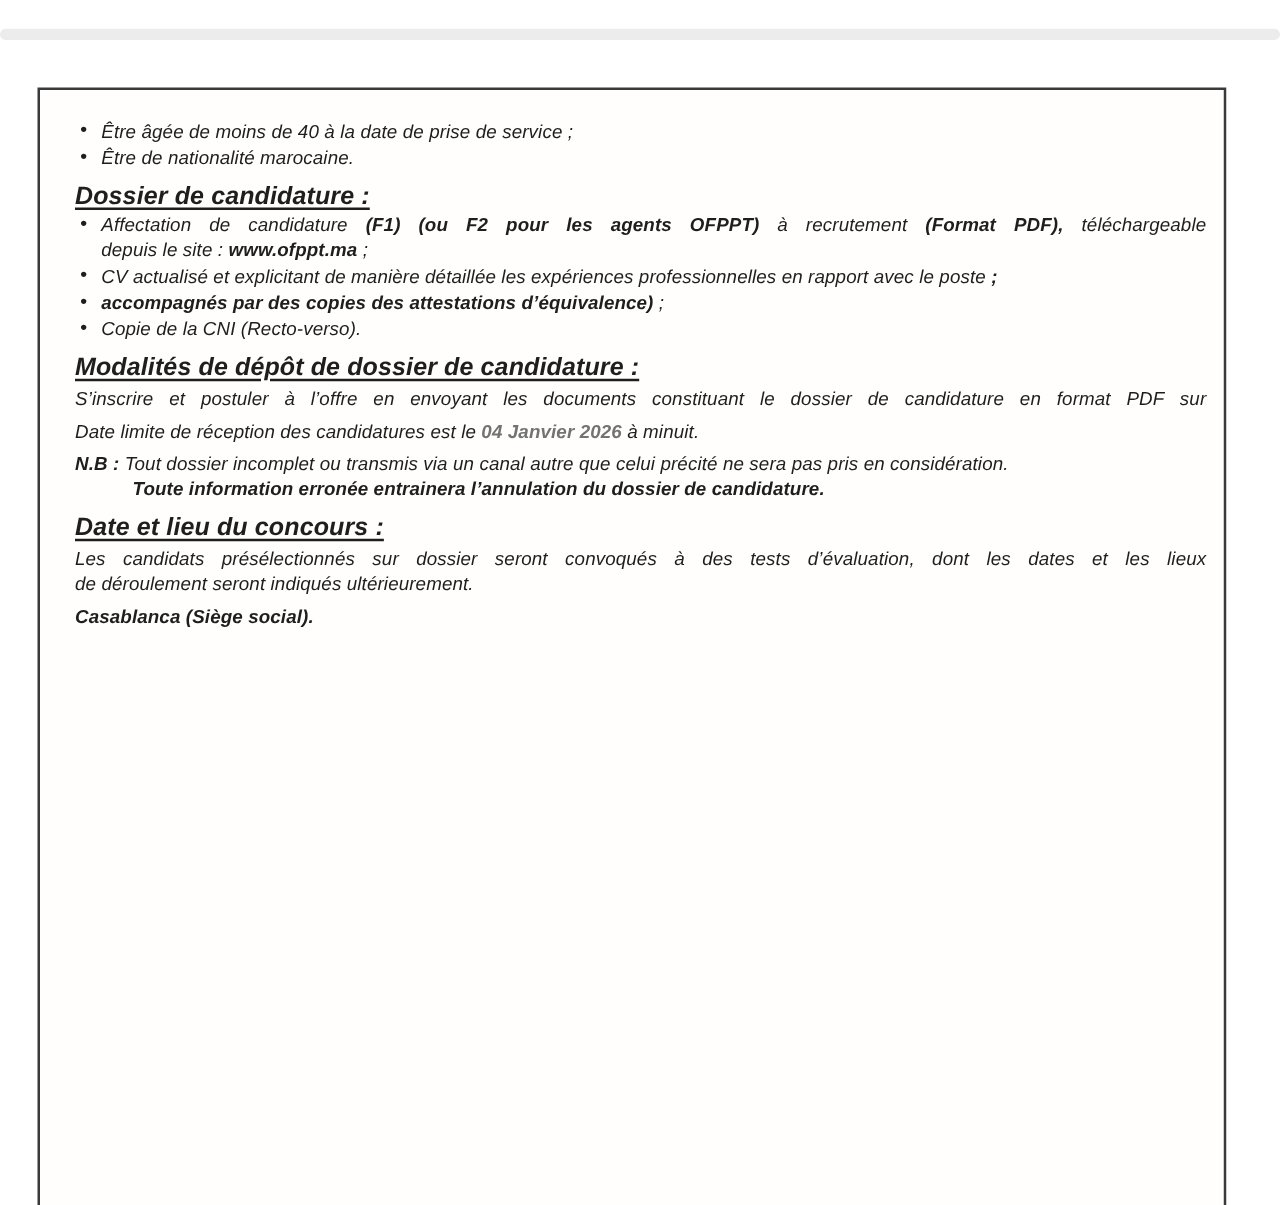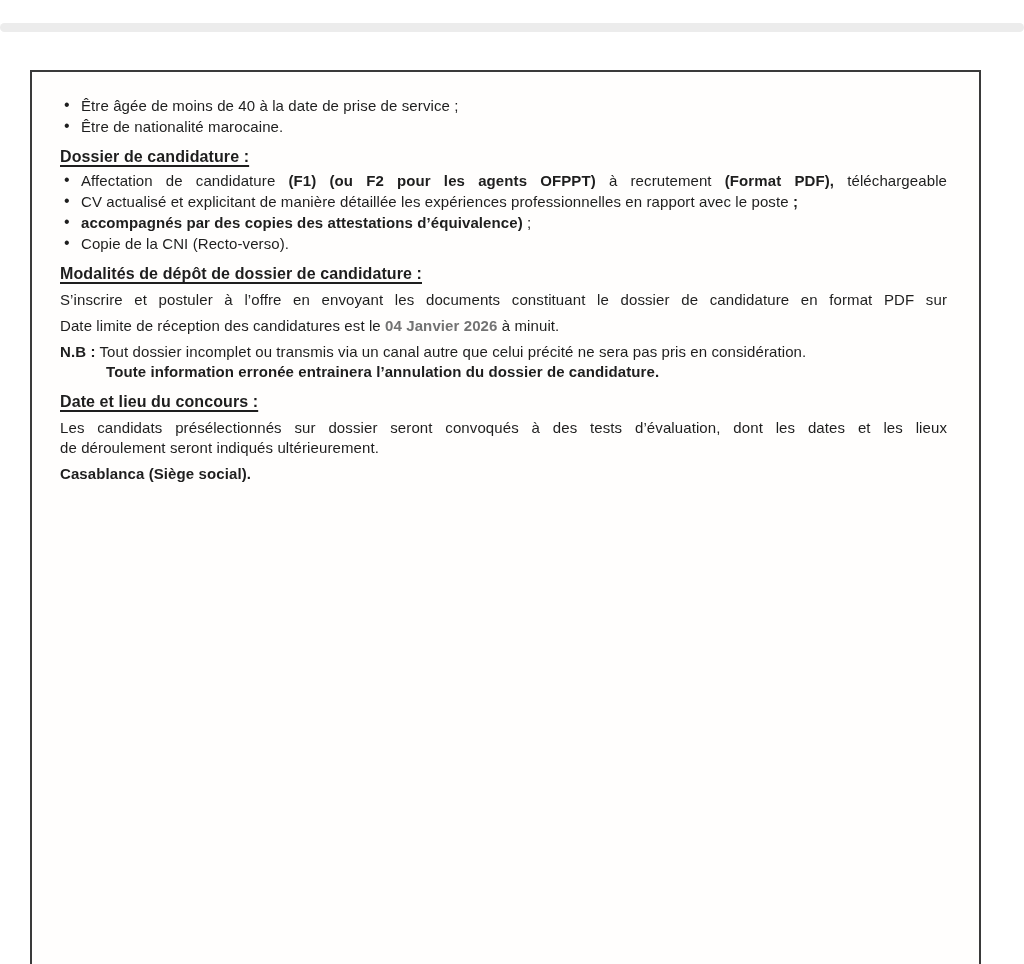--- a/index.html
+++ b/index.html
@@ -1,23 +1,23 @@
 <!DOCTYPE html>
 <html><head>
 <meta charset="utf-8">
 <style>
   html,body{margin:0;padding:0;background:#ffffff;}
   .page{position:relative;width:1024px;height:964px;overflow:hidden;
         font-family:"Liberation Sans","DejaVu Sans",sans-serif;}
   .top-band{position:absolute;left:0;top:23px;width:1024px;height:9px;border-radius:5px;}
   .doc{position:absolute;left:30px;top:70px;width:951px;height:920px;
        border:2px solid #3a3a3a;box-sizing:border-box;background:#fffefd;}
-  .doc-content{padding:20px 32px 0 28px;font-size:15px;line-height:20px;
-               letter-spacing:.1px;}
-  .heading{font-weight:bold;font-size:16px;margin:10px 0 2px;}
+  .doc-content{padding:20px 14px 0 28px;font-size:15px;line-height:20px;
+               letter-spacing:.1px;font-style:italic;}
+  .heading{font-weight:bold;font-size:20px;margin:10px 0 2px;}
   .heading .u{text-decoration:underline;text-underline-offset:3px;
               text-decoration-thickness:1.5px;}
   .bullets{list-style:none;margin:4px 0 0;padding:0 0 0 4px;}
   .bullets.gap-after{margin-bottom:9px;}
   .bullet-item{position:relative;padding-left:17px;margin:0 0 1px;}
   .bullet-item::before{content:"\2022";position:absolute;left:0;top:-1px;font-size:16px;}
   .para{margin:6px 0 0;}
   .line{display:block;}
   .line.just{text-align:justify;text-align-last:justify;}
   .b{font-weight:bold;}
@@ -35,20 +35,21 @@
             <div class="line"><span>Être âgée de moins de 40 à la date de prise de service ;</span></div>
           </li>
           <li class="bullet-item">
             <div class="line"><span>Être de nationalité marocaine.</span></div>
           </li>
         </ul>
         <div class="heading"><span class="u">Dossier de candidature :</span></div>
         <ul class="bullets gap-after">
           <li class="bullet-item">
             <div class="line just"><span>Affectation de candidature </span><span class="b">(F1) (ou F2 pour les agents OFPPT)</span><span> à recrutement </span><span class="b">(Format PDF),</span><span> téléchargeable</span></div>
+            <div class="line"><span>depuis le site : </span><span class="b">www.ofppt.ma</span><span> ;</span></div>
           </li>
           <li class="bullet-item">
             <div class="line"><span>CV actualisé et explicitant de manière détaillée les expériences professionnelles en rapport avec le poste </span><span class="b">;</span></div>
           </li>
           <li class="bullet-item">
             <div class="line"><span class="b">accompagnés par des copies des attestations d’équivalence)</span><span> ;</span></div>
           </li>
           <li class="bullet-item">
             <div class="line"><span>Copie de la CNI (Recto-verso).</span></div>
           </li>

